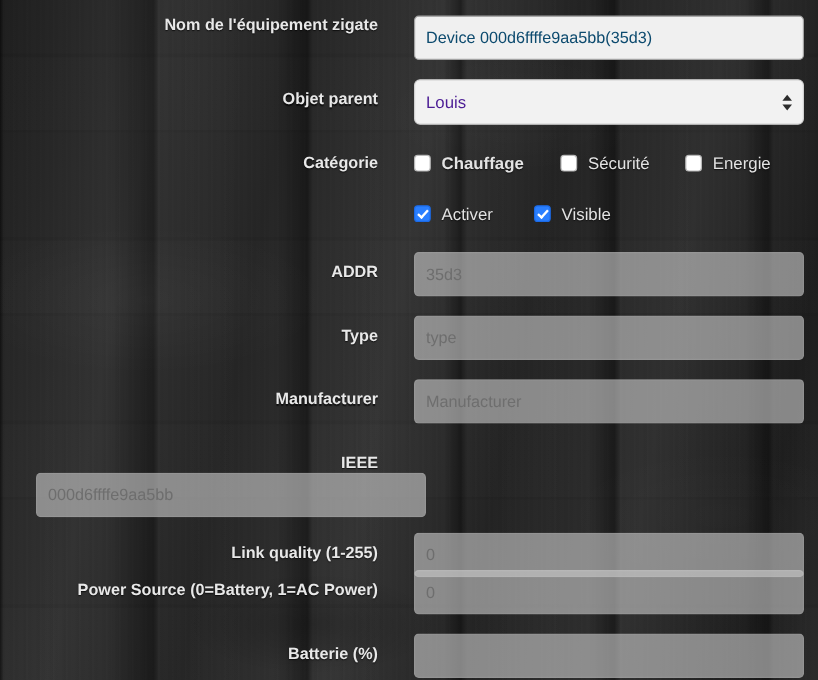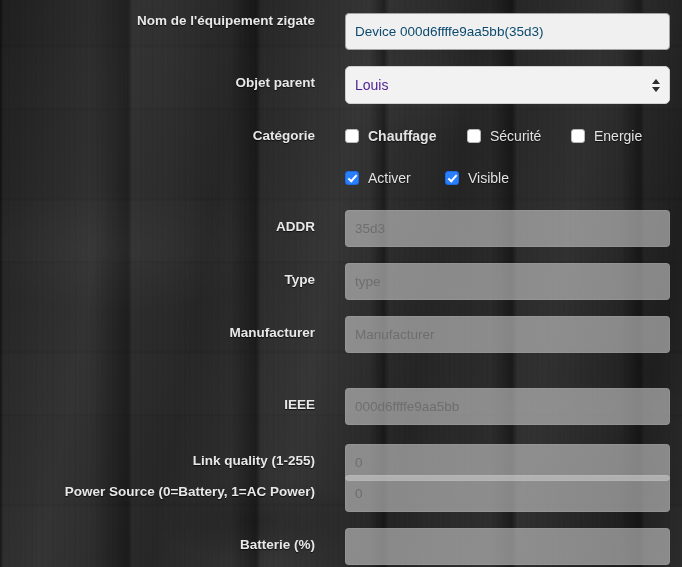--- a/index.html
+++ b/index.html
@@ -285,21 +285,21 @@
     </div>
   </div>
 
   <div class="form-row" style="top:316px;">
     <div class="form-label" style="padding-top:9px;">Manufacturer</div>
     <div class="field-col">
       <input class="text-input disabled" type="text" disabled="" placeholder="Manufacturer" style="">
     </div>
   </div>
 
-  <div class="form-row" style="top:388px;">
+  <div class="form-row" style="top:369px;flex-direction:column;">
     <div class="form-label" style="padding-top:9px;">IEEE</div>
     <div class="field-col">
       <input class="text-input disabled" type="text" disabled="" placeholder="000d6ffffe9aa5bb" style="">
     </div>
   </div>
 
   <div class="form-row" style="top:444px;">
     <div class="form-label" style="padding-top:9px;">Link quality (1-255)</div>
     <div class="field-col">
       <input class="text-input disabled" type="text" disabled="" placeholder="0" style="">

